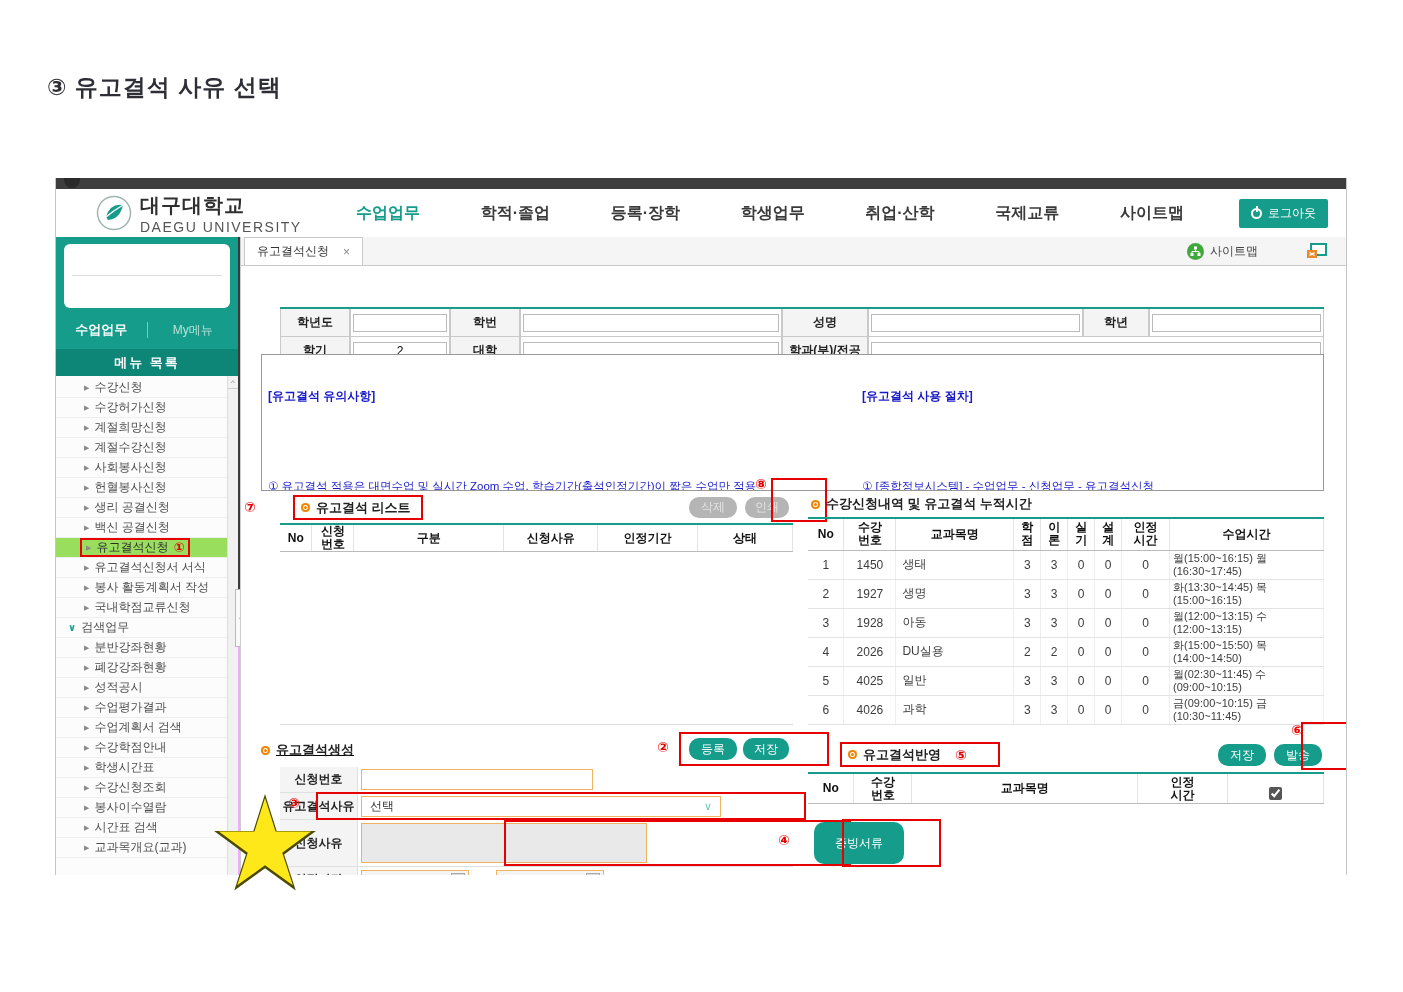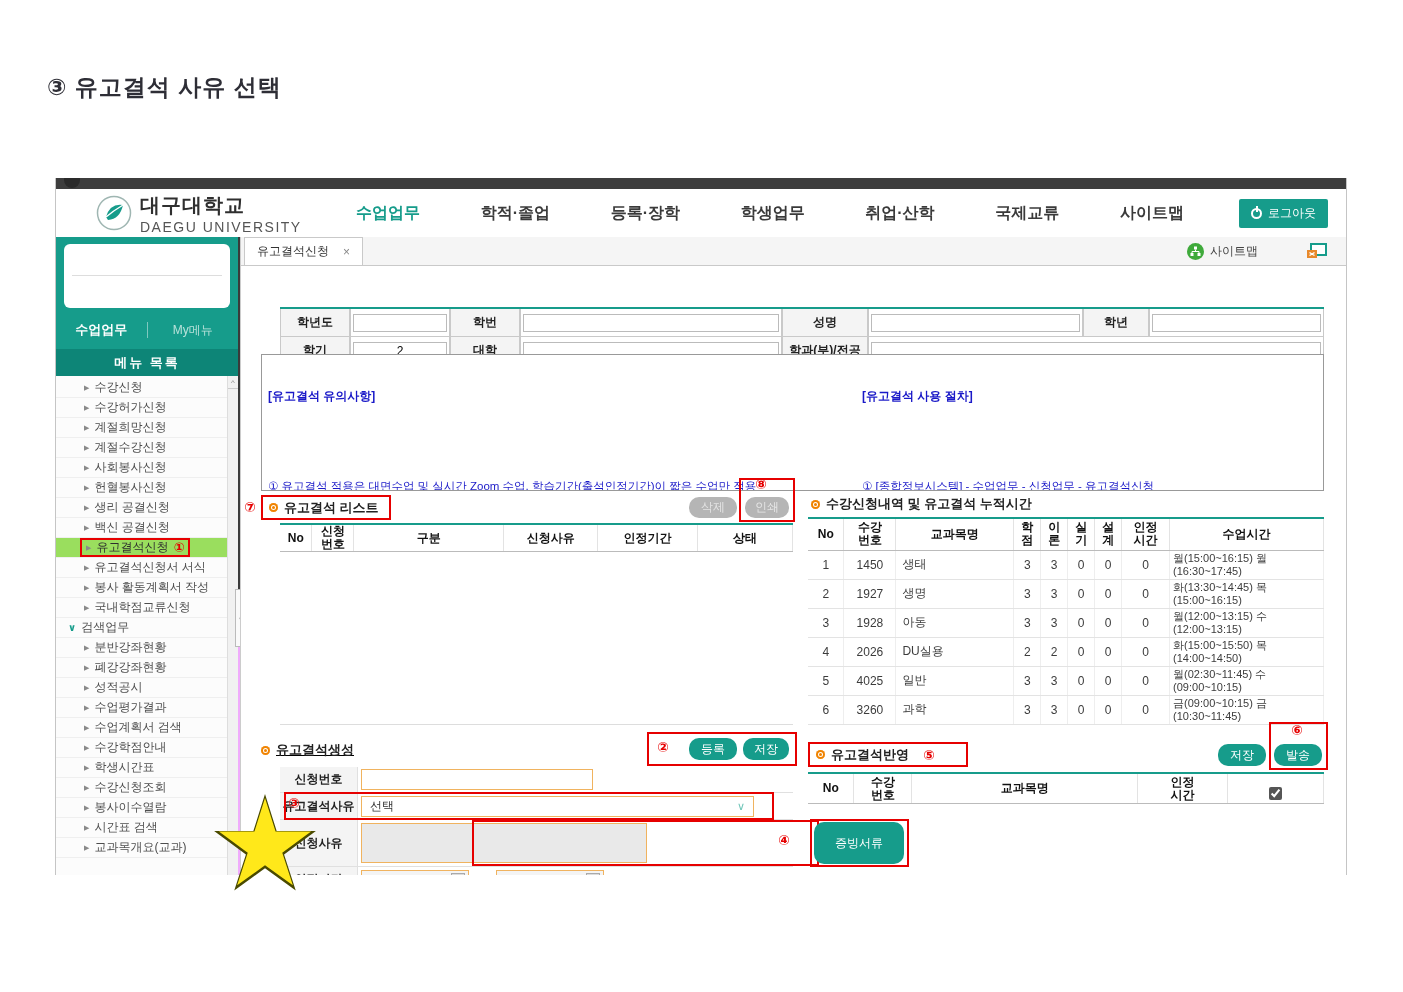--- a/index.html
+++ b/index.html
@@ -82,21 +82,21 @@
 
   
   .notices{position:absolute;left:20px;top:117px;width:1063px;height:137px;border:1px solid #999;background:#fff;overflow:hidden;}
   .notice-col{position:absolute;top:4px;font-size:11.5px;line-height:15px;color:var(--notice-blue);white-space:pre-wrap;}
   .notice-left{left:6px;width:590px;}
   .notice-right{left:600px;width:458px;}
   .notice-title{font-weight:bold;font-size:12px;color:var(--notice-blue);}
 
   .section-dot{width:9px;height:9px;border-radius:50%;background:#f08300;display:inline-block;box-shadow:inset 0 0 0 2px #f08300, inset 0 0 0 3px #fff;}
   .red-note{color:var(--annotation-red);font-size:14px;font-weight:bold;}
-  .red-box{border:2px solid var(--annotation-red);}
+  .red-box{border:2px solid var(--annotation-red);margin-left:32px;}
 
   
   .list-header{position:absolute;left:0;top:258px;width:552px;height:26px;}
   .list-annot{position:absolute;left:3px;top:4px;}
   .list-title-box{position:absolute;left:20px;top:0;height:25px;display:flex;align-items:center;gap:6px;padding:0 10px 0 6px;}
   .list-title{font-size:13px;font-weight:bold;color:#222;}
   .btn{display:inline-flex;align-items:center;justify-content:center;font-size:12px;cursor:pointer;border-radius:10px;font-family:inherit;}
   .btn-grey{background:var(--disabled-grey);color:#e4e4e4;width:48px;height:21px;}
   .btn-teal{background:var(--accent-teal);color:#fff;}
   .list-btn-del{position:absolute;left:448px;top:2px;}
@@ -118,21 +118,21 @@
   .creation-redbox{position:absolute;left:406px;top:-4px;width:150px;height:34px;}
   .creation-annot{position:absolute;left:416px;top:3px;}
   .btn-register{position:absolute;left:448px;top:2px;width:48px;height:22px;}
   .btn-save-l{position:absolute;left:502px;top:2px;width:46px;height:22px;}
 
   .creation-form{position:absolute;left:39px;top:530px;width:513px;}
   .cf-row{display:flex;border-bottom:1px solid #e0e0e0;}
   .cf-label{width:78px;background:#f4f4f4;border-right:1px solid #e0e0e0;font-size:12px;font-weight:bold;color:#222;display:flex;align-items:center;justify-content:center;}
   .cf-value{flex:1;display:flex;align-items:center;padding:2px 3px;position:relative;}
   .input-orange{border:1px solid var(--orange-border);height:21px;font-size:12px;padding:0 5px;font-family:inherit;}
-  .select-orange{border:1px solid var(--orange-border);height:21px;width:393px;font-size:12px;color:#333;display:flex;align-items:center;justify-content:space-between;padding:0 8px;cursor:pointer;background:#fff;}
+  .select-orange{border:1px solid var(--orange-border);height:21px;width:360px;font-size:12px;color:#333;display:flex;align-items:center;justify-content:space-between;padding:0 8px;cursor:pointer;background:#fff;}
   .chev{color:#6fc5b8;font-size:11px;}
   .reason-redbox{position:absolute;left:4px;top:-1px;width:490px;height:28px;pointer-events:none;}
   .reason-annot{position:absolute;left:8px;top:2px;}
   .cf-row.reason{position:relative;height:27px;}
   .cf-row.appno{height:26px;}
   .cf-row.detail{height:47px;position:relative;}
   .detail-textarea{width:286px;height:40px;background:#e9e9e9;border:1px solid var(--orange-border);}
   .detail-redbox{position:absolute;left:114px;top:0;width:347px;height:46px;pointer-events:none;}
   .detail-annot{position:absolute;left:420px;top:12px;}
   .attach-btn{position:absolute;left:456px;top:2px;width:90px;height:42px;font-size:12px;}
@@ -600,21 +600,21 @@
               <td class="cname">일반</td>
               <td>3</td>
               <td>3</td>
               <td>0</td>
               <td>0</td>
               <td>0</td>
               <td class="time">월(02:30~11:45) 수(09:00~10:15)</td>
             </tr>
             <tr>
               <td>6</td>
-              <td>3260</td>
+              <td>4026</td>
               <td class="cname">과학</td>
               <td>3</td>
               <td>3</td>
               <td>0</td>
               <td>0</td>
               <td>0</td>
               <td class="time">금(09:00~10:15) 금(10:30~11:45)</td>
             </tr>
           </tbody>
       </table>

